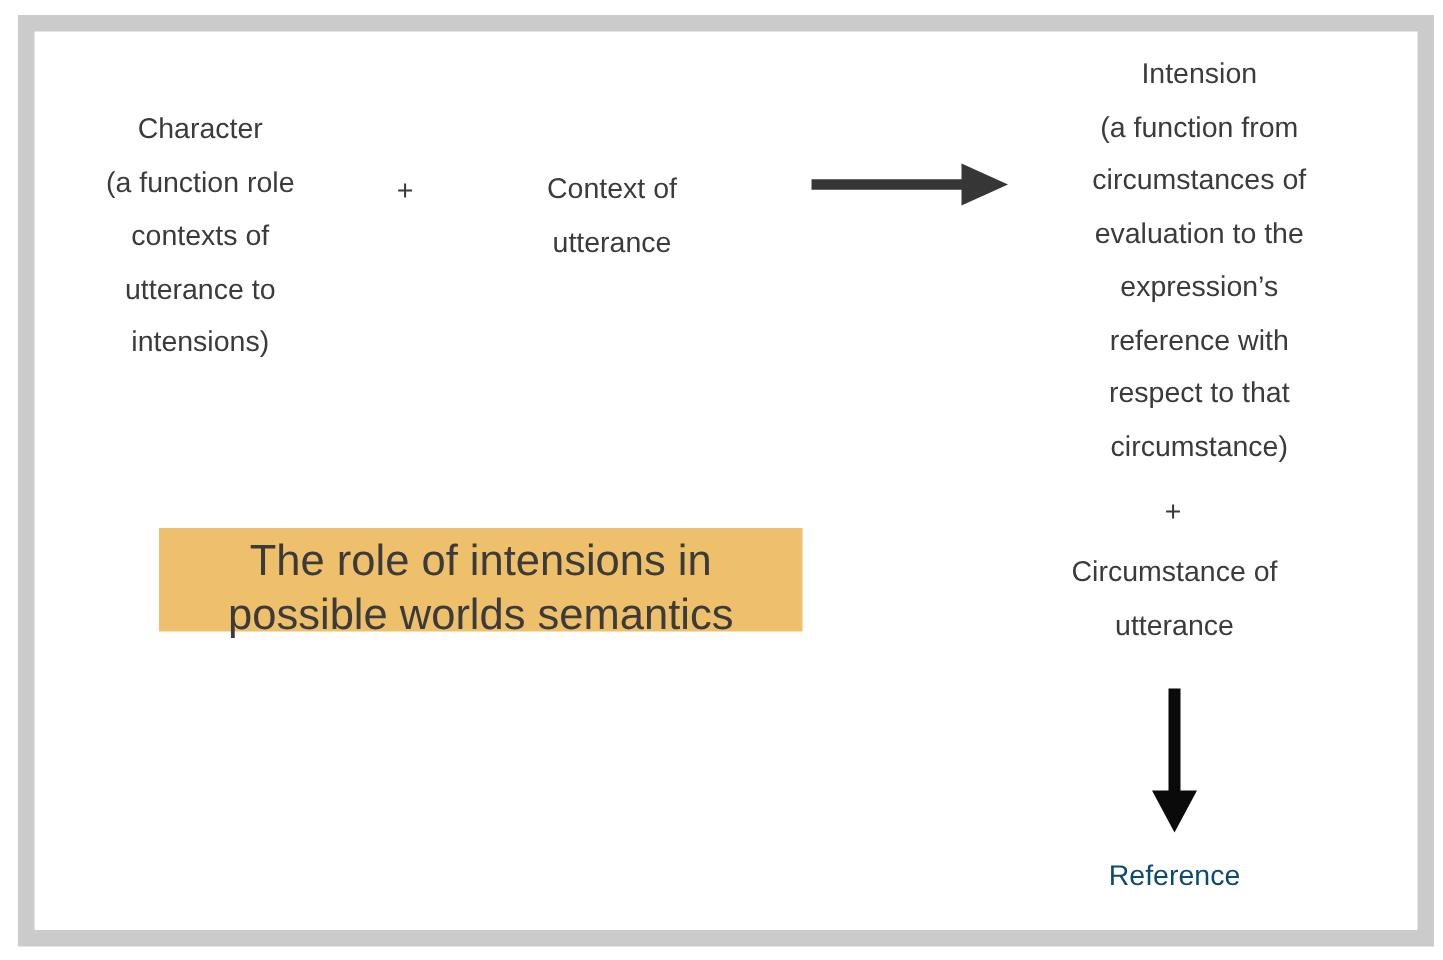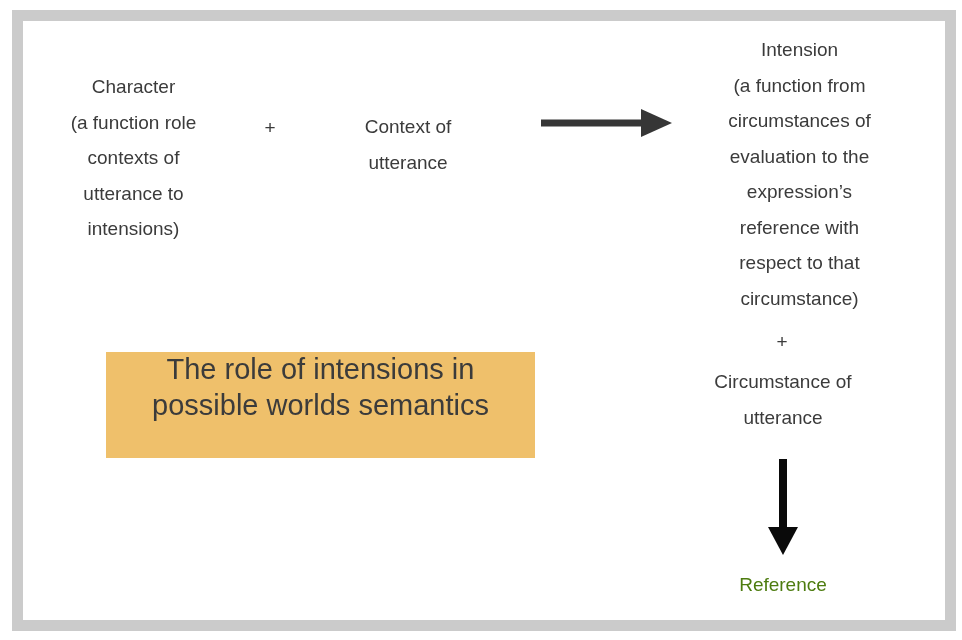--- a/index.html
+++ b/index.html
@@ -38,26 +38,27 @@
   .plus-right      { left: 762px; top: 324px; width: 40px; }
   .circ-block      { left: 663px; top: 364px; width: 240px; }
   .reference-label { left: 683px; top: 567px; width: 200px; color: #0a0a0a; }
   .arrow-right-svg { position: absolute; left: 535px; top: 98px; }
   .arrow-down-svg  { position: absolute; left: 763px; top: 455px; }
   .highlight-box {
     position: absolute;
     left: 106px;
     top: 352px;
     width: 429px;
-    height: 106px;
+    height: 69px;
     background: #efc06b;
     box-sizing: border-box;
     display: flex;
     justify-content: center;
-    align-items: flex-start;
+    align-items: center;
+    padding-top: 12px;
   }
   .highlight-box .tinner {
     font-size: 29px;
     line-height: 35.5px;
     text-align: center;
     white-space: pre-line;
   }
 </style>
 </head>
 <body style="background: rgb(255, 255, 255); color: rgb(59, 59, 59);">
@@ -92,18 +93,18 @@
 <div class="tblock plus-right">+</div>
 
 <div class="tblock circ-block">Circumstance of
 utterance</div>
 
 <svg class="arrow-down-svg" width="40" height="104" viewBox="0 0 40 104" style="color: rgb(10, 10, 10);">
   <line x1="20" y1="4" x2="20" y2="74" stroke="currentColor" stroke-width="8"></line>
   <polygon points="5,72 35,72 20,100" fill="currentColor"></polygon>
 </svg>
 
-<div class="tblock reference-label" style="color: #4d7c0f;">Reference</div>
+<div class="tblock reference-label" style="color: #0c4a6e;">Reference</div>
 
 <div class="highlight-box" style="background: rgb(239, 192, 107);">
   <div class="tinner">The role of intensions in
 possible worlds semantics</div>
 </div>
 
 </body></html>

